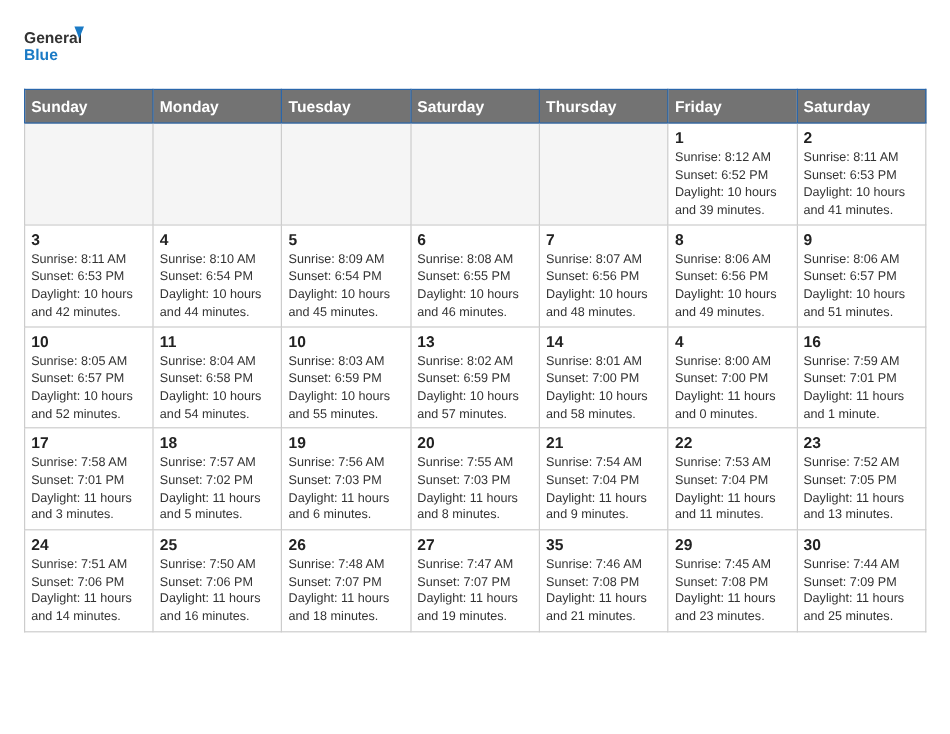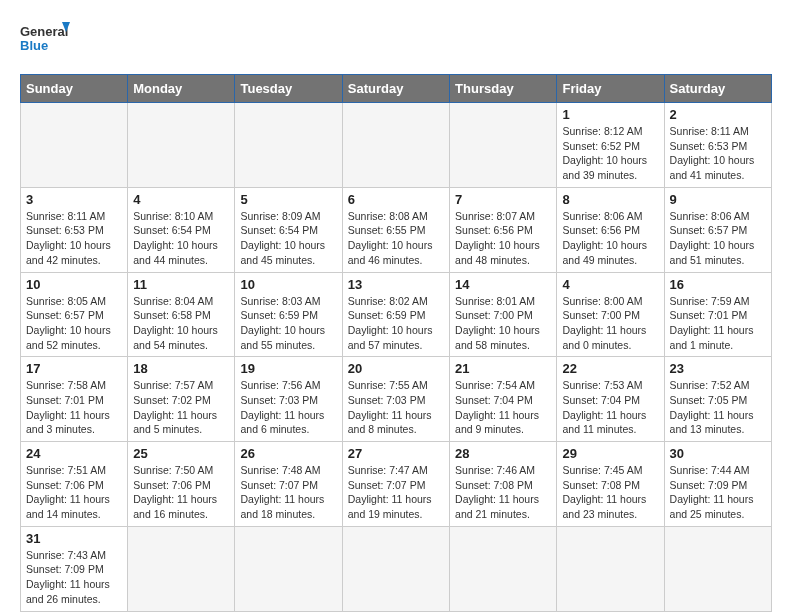--- a/index.html
+++ b/index.html
@@ -218,38 +218,26 @@
         </td>
         <td>
           <span class="day-num">26</span>
           <div class="day-info">Sunrise: 7:48 AM<br>Sunset: 7:07 PM<br>Daylight: 11 hours and 18 minutes.</div>
         </td>
         <td>
           <span class="day-num">27</span>
           <div class="day-info">Sunrise: 7:47 AM<br>Sunset: 7:07 PM<br>Daylight: 11 hours and 19 minutes.</div>
         </td>
         <td>
-          <span class="day-num">28</span>
+          <span class="day-num">35</span>
           <div class="day-info">Sunrise: 7:46 AM<br>Sunset: 7:08 PM<br>Daylight: 11 hours and 21 minutes.</div>
         </td>
         <td>
           <span class="day-num">29</span>
           <div class="day-info">Sunrise: 7:45 AM<br>Sunset: 7:08 PM<br>Daylight: 11 hours and 23 minutes.</div>
         </td>
         <td>
           <span class="day-num">30</span>
           <div class="day-info">Sunrise: 7:44 AM<br>Sunset: 7:09 PM<br>Daylight: 11 hours and 25 minutes.</div>
         </td>
-      </tr>
-      <tr>
-        <td>
-          <span class="day-num">31</span>
-          <div class="day-info">Sunrise: 7:43 AM<br>Sunset: 7:09 PM<br>Daylight: 11 hours and 26 minutes.</div>
-        </td>
-        <td class="empty"></td>
-        <td class="empty"></td>
-        <td class="empty"></td>
-        <td class="empty"></td>
-        <td class="empty"></td>
-        <td class="empty"></td>
       </tr>
     </tbody>
 </table>
 
 </body></html>

